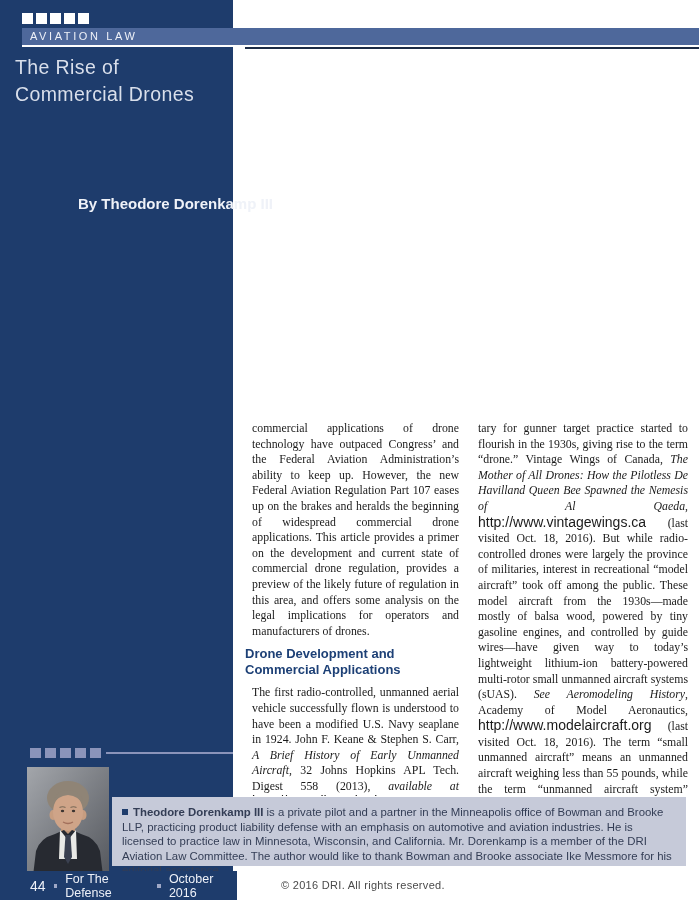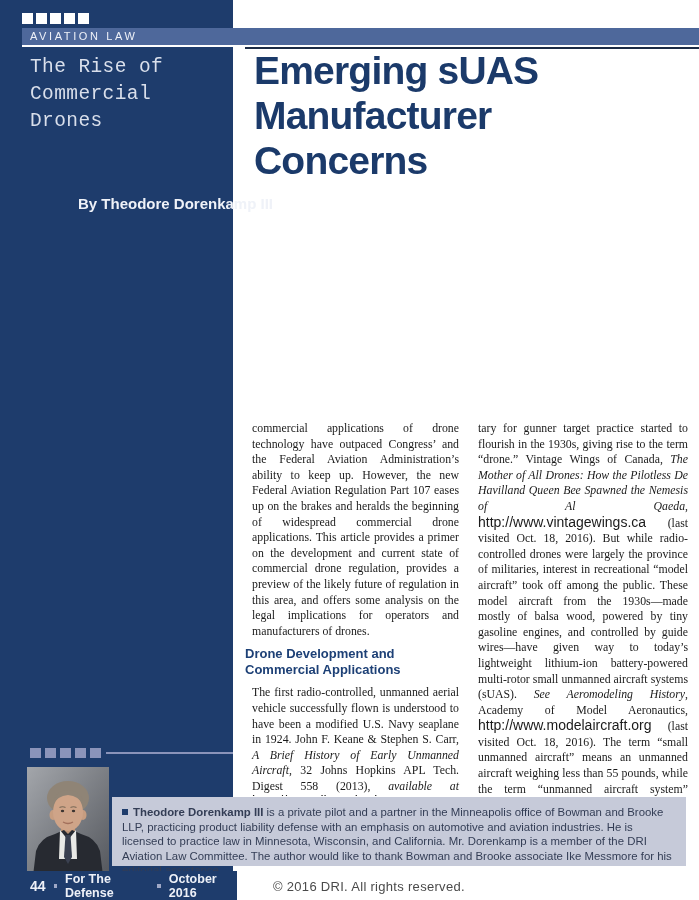--- a/index.html
+++ b/index.html
@@ -14,22 +14,22 @@
   
   .kicker-band{position:absolute;left:22px;top:28px;width:677px;height:17px;background:#4e689b;}
   .kicker-label{
     position:absolute;left:8px;top:0;height:17px;line-height:17px;
     font-size:11px;letter-spacing:2.6px;color:#eef1f8;font-weight:400;
   }
   .band-underline-left{position:absolute;left:22px;top:45px;width:211px;height:2px;background:#ffffff;}
   .band-underline-right{position:absolute;left:245px;top:47px;width:454px;height:2px;background:#1b2b45;}
   
   .series-title{
-    position:absolute;left:30px;top:54px;width:190px;
-    font-size:19.5px;line-height:27px;color:#d9dfeb;letter-spacing:.4px;white-space:pre-line;font-family:Liberation Mono, monospace;
+    position:absolute;left:15px;top:54px;width:190px;
+    font-size:19.5px;line-height:27px;color:#d9dfeb;letter-spacing:.4px;white-space:pre-line;
   }
   .byline{position:absolute;left:30px;top:195px;font-size:15px;font-weight:bold;color:#eff2f8;margin-left:48px;}
   .pull-quote{
     position:absolute;left:30px;top:292px;width:198px;
     font-family:"Liberation Serif",serif;font-size:20px;line-height:30px;color:#ffffff;
   }
   .dropcap{font-size:31px;line-height:0;font-weight:bold;}
   
   .article-title{
     position:absolute;left:254px;top:48px;width:430px;
@@ -65,25 +65,25 @@
   .bio-box{
     position:absolute;left:112px;top:797px;width:574px;height:69px;background:#c6cad9;
     box-sizing:border-box;padding:8px 10px 0 10px;
     font-size:11.4px;line-height:14.6px;color:#333d55;
   }
   .bio-bullet{display:inline-block;width:6px;height:6px;background:#1e3c6c;margin-right:5px;vertical-align:1px;}
   
   .footer-bar{position:absolute;left:0;top:871px;width:237px;height:29px;background:#1e3c6c;}
   .footer-left{
     position:absolute;left:30px;top:0;height:29px;display:flex;align-items:center;gap:8px;
-    color:#eef1f8;font-size:12.5px;font-weight:bold;
+    color:#eef1f8;font-size:12.5px;
   }
   .page-number{font-size:14px;}
   .fbullet{width:4px;height:4px;background:#9fa8c6;}
-  .copyright{position:absolute;left:273px;top:879px;font-size:13px;color:#4a4a4a;letter-spacing:.3px;}
+  .copyright{position:absolute;left:281px;top:879px;font-size:11px;color:#4a4a4a;letter-spacing:.3px;}
 </style>
 </head>
 <body>
 
 <div class="page">
 
   <div class="left-panel"></div>
 
   <div class="deco-squares">
     <span class="tsq"></span>
@@ -96,23 +96,20 @@
   <div class="kicker-band">
     <span class="kicker-label">AVIATION LAW</span>
   </div>
   <div class="band-underline-left"></div>
   <div class="band-underline-right"></div>
 
   <div class="series-title">The Rise of
 Commercial Drones</div>
   <div class="byline">By Theodore Dorenkamp III</div>
 
-  <div class="article-title">Emerging sUAS
-Manufacturer
-Concerns</div>
 
 
 
   <div class="column col-left">
     <p class="body-p"><span class="seg">commercial applications of drone technology have outpaced Congress’ and the Federal Aviation Administration’s ability to keep up. However, the new Federal Aviation Regulation Part 107 eases up on the brakes and heralds the beginning of widespread commercial drone applications. This article provides a primer on the development and current state of commercial drone regulation, provides a preview of the likely future of regulation in this area, and offers some analysis on the legal implications for operators and manufacturers of drones.</span></p>
     <h3 class="section-heading">Drone Development and
 Commercial Applications</h3>
     <p class="body-p"><span class="seg">The first radio-controlled, unmanned aerial vehicle successfully flown is understood to have been a modified U.S. Navy seaplane in 1924. John F. Keane &amp; Stephen S. Carr, </span><span class="seg seg-i">A Brief History of Early Unmanned Aircraft</span><span class="seg">, 32 Johns Hopkins APL Tech. Digest 558 (2013), </span><span class="seg seg-i">available at</span><span class="seg"> </span><span class="seg seg-u">http://www.jhuapl.edu</span><span class="seg">. The use of radio-controlled bi-planes by the British mili-</span></p>
   </div>
 

